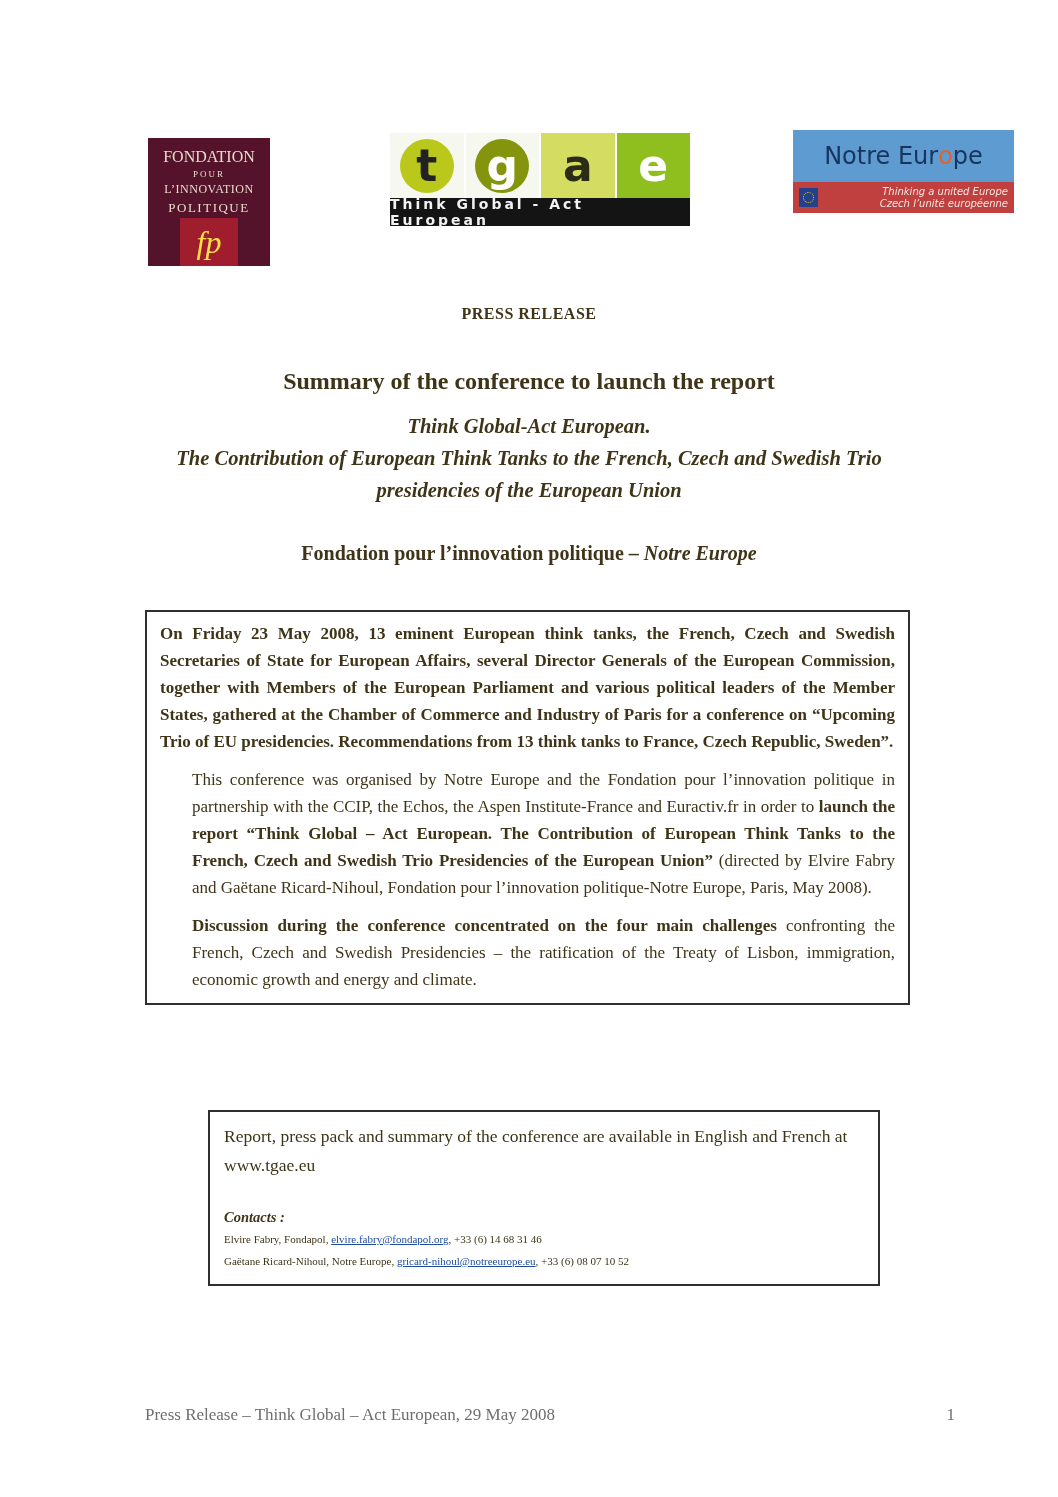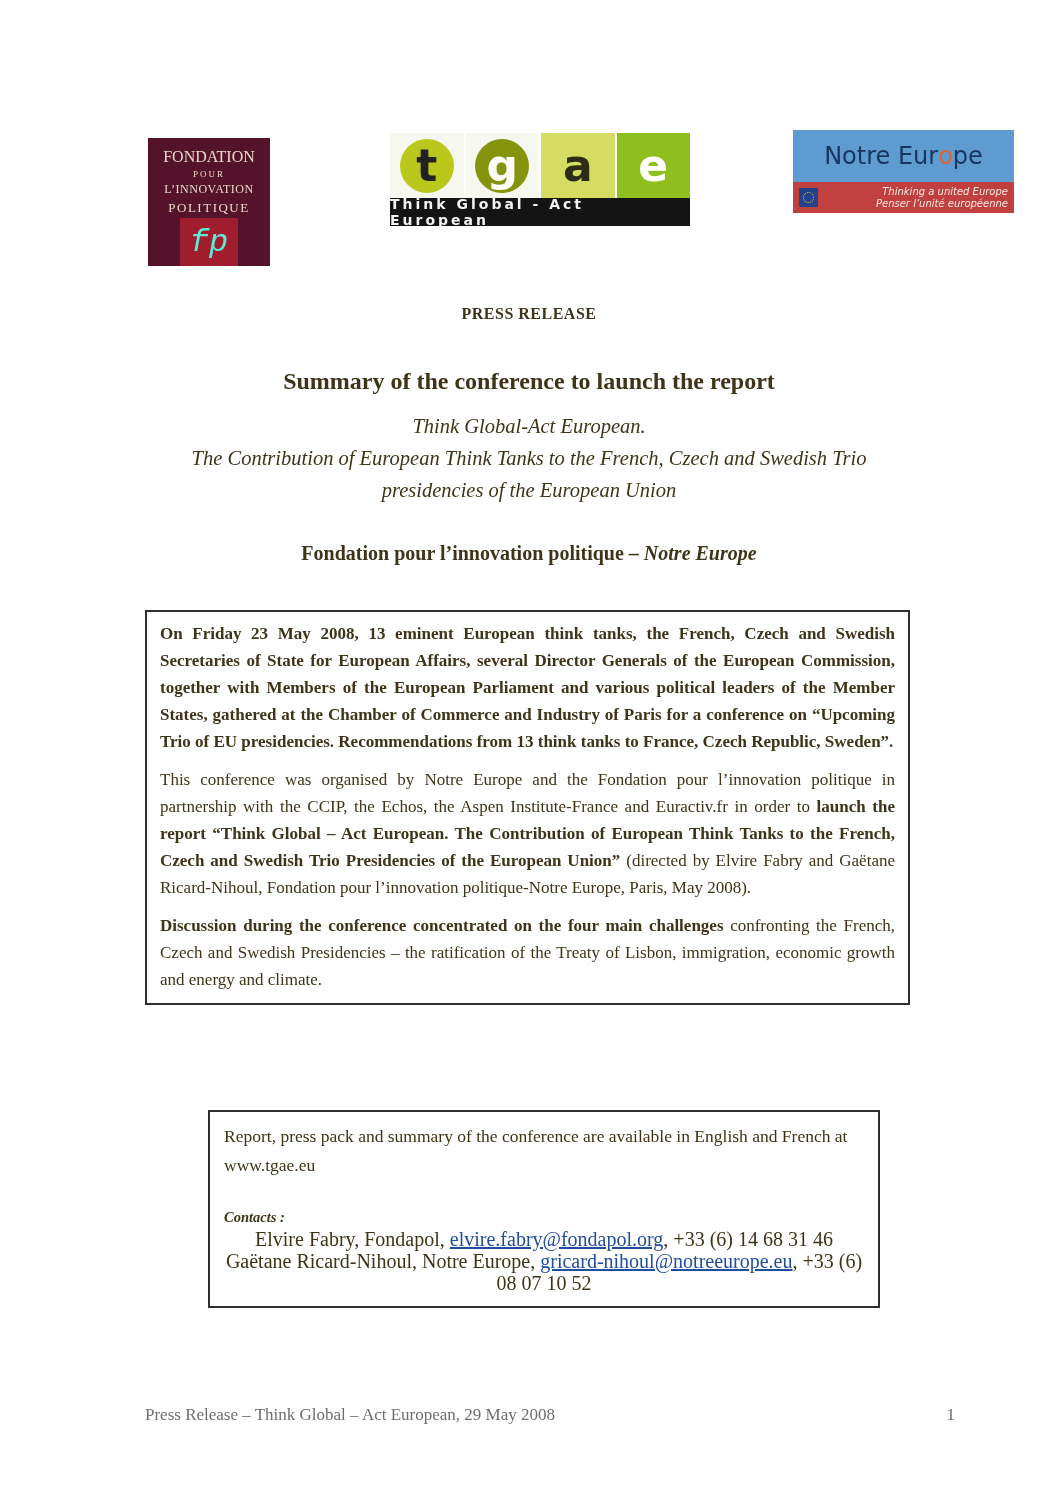--- a/index.html
+++ b/index.html
@@ -30,22 +30,22 @@
   }
   .fondapol-l2 { font-size: 9px;  letter-spacing: 2px; }
   .fondapol-l3 { font-size: 12px; letter-spacing: 0.5px; }
   .fondapol-l4 { font-size: 13px; letter-spacing: 1.5px; }
   .fondapol-fp-block {
     width: 58px; height: 48px; margin-bottom: 0;
     background: #a01d2e;
     display: flex; align-items: center; justify-content: center;
   }
   .fondapol-fp {
-    font-family: Liberation Mono, monospace; font-style: italic;
-    font-size: 32px; color: #5eead4;
+    font-family: Liberation Serif, serif; font-style: italic;
+    font-size: 32px; color: #fde047;
   }
 
   .logo-tgae {
     position: absolute; left: 390px; top: 133px;
     width: 300px; height: 95px;
     display: flex; flex-direction: column;
     background: #ffffff;
   }
   .tgae-tiles { display: flex; height: 65px; gap: 2px; }
   .tgae-tile { flex: 1; position: relative; display: flex; align-items: center; justify-content: center; }
@@ -102,52 +102,52 @@
   .press-release {
     position: absolute; top: 305px; left: 0; width: 100%;
     text-align: center; font-weight: bold; font-size: 16px; letter-spacing: 0.5px;
   }
   .summary-line {
     position: absolute; top: 368px; left: 0; width: 100%;
     text-align: center; font-weight: bold; font-size: 24px;
   }
   .report-title {
     position: absolute; top: 410px; left: 149px; width: 760px;
-    text-align: center; font-weight: normal; font-style: italic;
+    text-align: center; font-weight: bold; font-style: italic;
     font-size: 20.5px; line-height: 32px;
   }
   .orgs-line {
     position: absolute; top: 542px; left: 0; width: 100%;
     text-align: center; font-weight: bold; font-size: 20px;
   }
   .orgs-line .italic { font-style: italic; }
 
   
   .main-box {
     position: absolute; left: 145px; top: 610px; width: 765px;
     border: 2px solid #2f2f2f;
     padding: 8px 13px 10px 13px;
     font-size: 17px; line-height: 27px; text-align: justify;
   }
-  .main-box p + p { margin-top: 11px; }
+  .main-box p + p { margin-top: 11px; margin-left: 32px; }
   .b { font-weight: bold; }
 
   
   .contact-box {
     position: absolute; left: 208px; top: 1110px; width: 672px;
     border: 2px solid #2f2f2f;
     padding: 10px 14px 12px 14px;
   }
   .availability {
     font-weight: normal; font-size: 17.5px; line-height: 29px;
   }
   .contacts-label {
     margin-top: 26px; font-weight: bold; font-size: 14.5px; line-height: 22px; font-style: italic;
   }
-  .contact-line { font-size: 20px; line-height: 22px; text-align: center; }
+  .contact-line { font-size: 11px; line-height: 22px; }
   .contact-line a { color: #1f4ea1; text-decoration: underline; }
 
   
   .footer {
     position: absolute; left: 145px; top: 1405px; width: 810px;
     display: flex; justify-content: space-between;
     color: #6e6e6e; font-size: 17px;
   }
 </style>
 </head>
@@ -192,21 +192,21 @@
       <span class="notre-navy">Notre Eur</span>
         <span class="notre-accent">o</span>
         <span class="notre-navy">pe</span>
     </div>
     <div class="notre-band">
       <div class="eu-flag">
         <div class="eu-stars"></div>
       </div>
       <div class="notre-taglines">
         <div>Thinking a united Europe</div>
-        <div>Penser l’unité européenne</div>
+        <div>Czech l’unité européenne</div>
       </div>
     </div>
   </div>
 
   <div class="press-release">PRESS RELEASE</div>
 
   <div class="summary-line">Summary of the conference to launch the report</div>
 
   <div class="report-title">
     <div>Think Global-Act European.</div>

